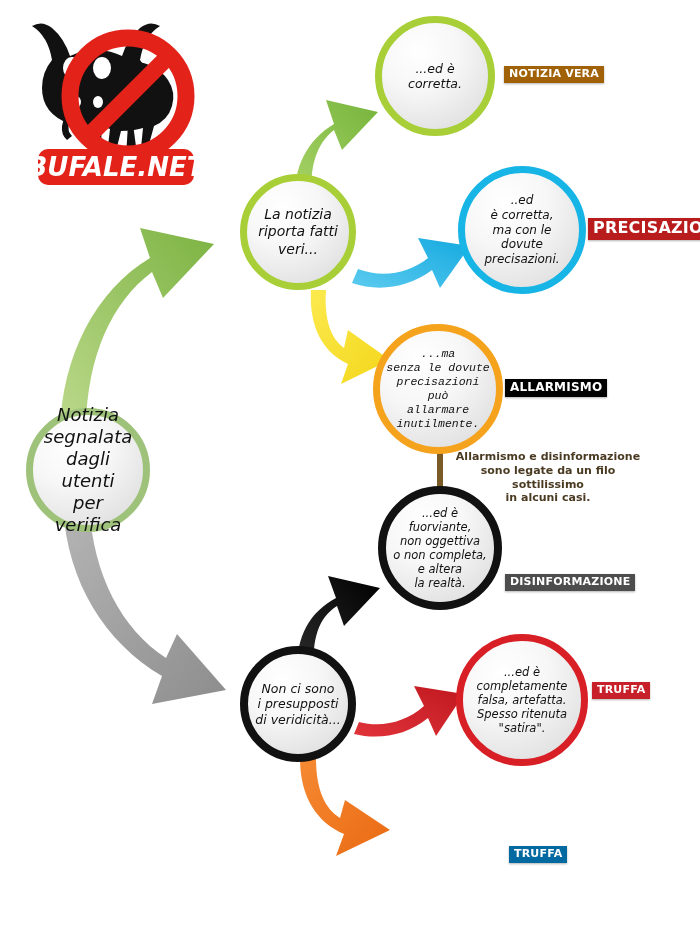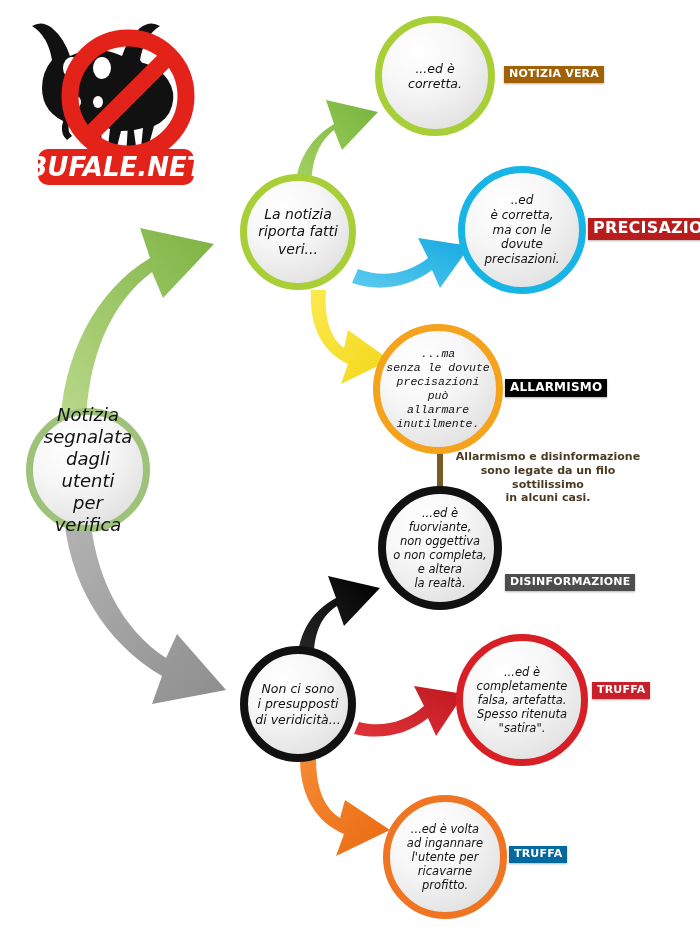--- a/index.html
+++ b/index.html
@@ -253,20 +253,17 @@
     <span class="txt">Non ci sono<br>i presupposti<br>di veridicità...</span>
   </div>
 
   <div class="node" style="left:456px;top:634px;width:132px;height:132px;border:7px solid #d81f26;font-size:11.5px;">
     <span class="txt">...ed è<br>completamente<br>falsa, artefatta.<br>Spesso ritenuta<br>"satira".</span>
   </div>
   <div class="pill" style="left:592px;top:682px;background:#c8202a;font-size:11px;">
     <span>TRUFFA</span>
   </div>
 
-  <div class="node" style="left:383px;top:795px;width:124px;height:124px;border:7px solid #ef7523;font-size:11.5px;">
-    <span class="txt">...ed è volta<br>ad ingannare<br>l'utente per<br>ricavarne<br>profitto.</span>
-  </div>
   <div class="pill" style="left:509px;top:846px;background:#0369a1;font-size:11px;">
     <span>TRUFFA</span>
   </div>
 
 </div>
 
 </body></html>

